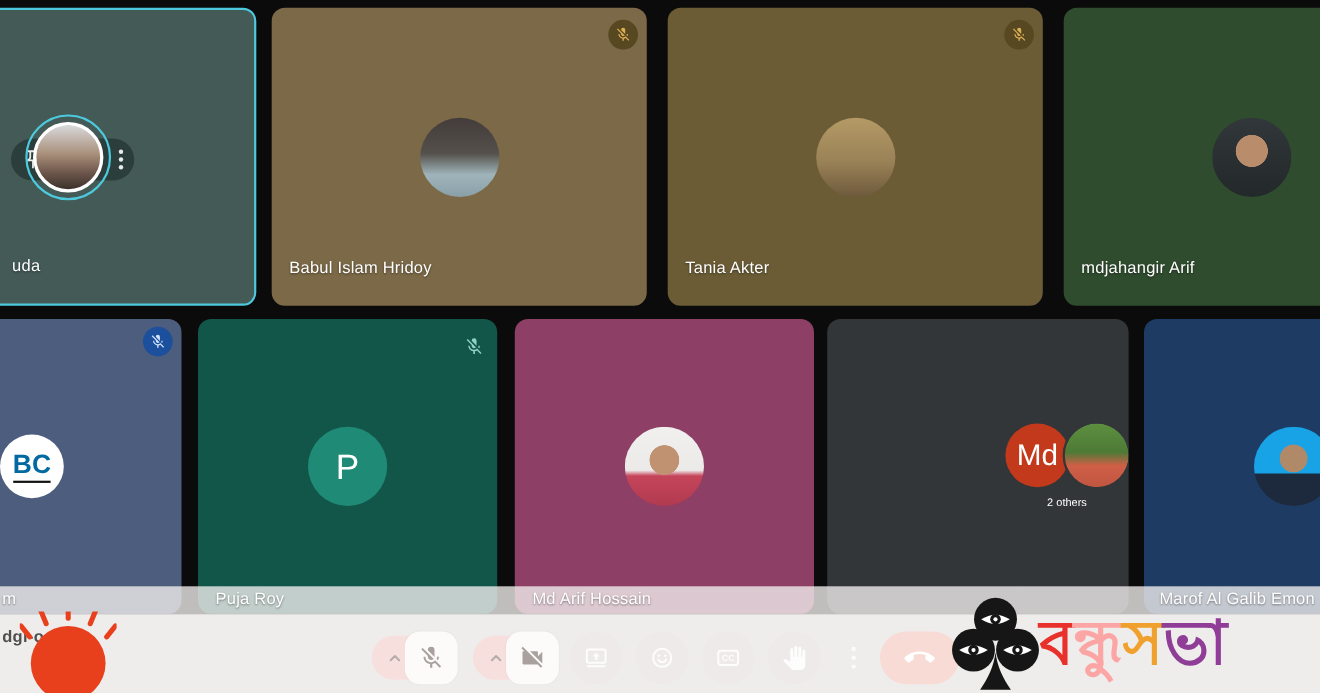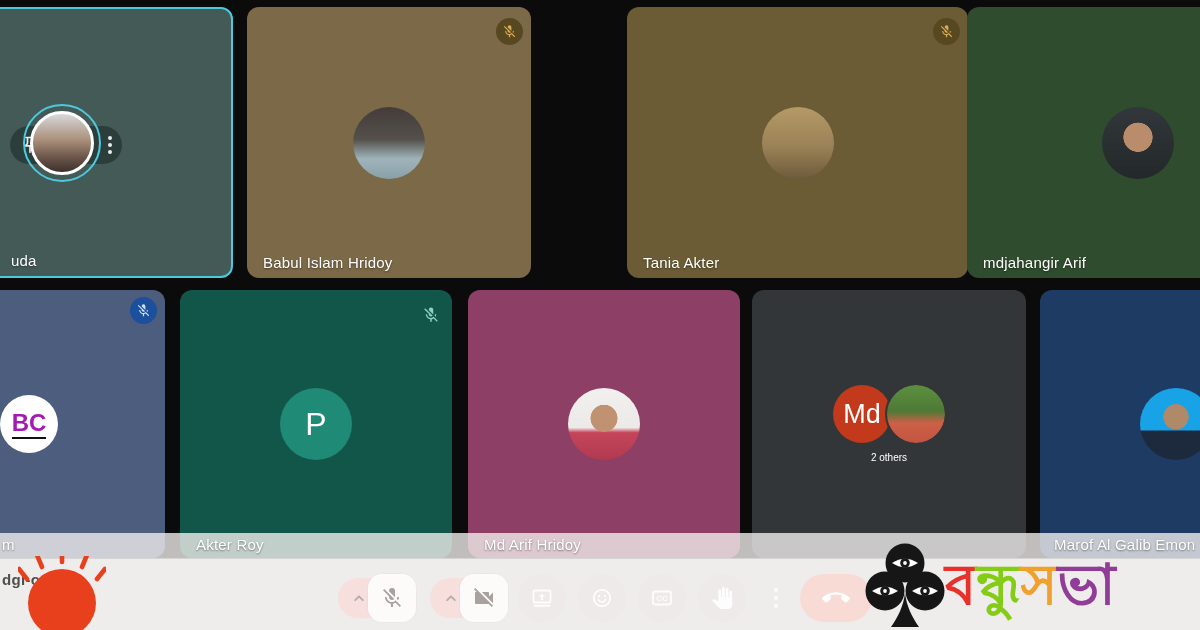--- a/index.html
+++ b/index.html
@@ -3,49 +3,49 @@
 <meta charset="utf-8">
 <style>
   html,body{margin:0;padding:0;background:#000;}
   .stage{position:relative;width:1200px;height:630px;overflow:hidden;background:#0b0b0b;
          font-family:"Liberation Sans",sans-serif;}
   .tile{position:absolute;border-radius:12px;display:flex;align-items:center;justify-content:center;
         overflow:hidden;box-sizing:border-box;}
   .row1{top:7px;height:271px;}
   .row2{top:290px;height:268px;}
   .t0{left:-110px;width:343px;border:2px solid #4cc9dd;}
-  .t1{left:247px;width:284px;}
+  .t1{left:247px;width:341px;}
   .t2{left:607px;width:341px;}
   .t3{left:967px;width:341px;}
   .t4{left:-107px;width:272px;}
   .t5{left:180px;width:272px;}
   .t6{left:468px;width:272px;}
-  .t7{left:752px;width:274px;}
+  .t7{left:752px;width:274px;justify-content:flex-end;}
   .t8{left:1040px;width:272px;}
-  .pname{position:absolute;left:16px;bottom:7px;color:#fff;font-size:15px;font-weight:500;
+  .pname{position:absolute;left:16px;bottom:26px;color:#fff;font-size:15px;font-weight:500;
          text-shadow:0 1px 2px rgba(0,0,0,.45);letter-spacing:.2px;white-space:nowrap;}
   .row2 .pname{bottom:5px;z-index:40;}
   .t0 .pname{left:119px;}
   .t4 .pname{left:109px;}
   .t8 .pname{left:14px;margin-top:35px;}
   .avatar{width:72px;height:72px;border-radius:50%;position:relative;z-index:2;overflow:hidden;}
   .av-letter{display:flex;align-items:center;justify-content:center;color:#fff;}
   .a-woman{background:linear-gradient(180deg,#d8d8da 0%,#a98f7a 45%,#6b554a 75%,#3c322b 100%);}
   .a-babul{background:linear-gradient(180deg,#433c3a 0%,#55504b 45%,#9fb4ba 72%,#8aa0a8 100%);}
   .a-tania{background:linear-gradient(180deg,#b59a66 0%,#9a8257 55%,#6e5a3c 100%);}
   .a-jahangir{background:radial-gradient(circle at 50% 42%,#b98d6b 0 26%,rgba(0,0,0,0) 27%),
               linear-gradient(180deg,#31373a 0%,#23282a 100%);}
   .a-arif{background:radial-gradient(circle at 50% 42%,#c09272 0 24%,rgba(0,0,0,0) 25%),
           linear-gradient(180deg,#f2f0ef 0%,#eceae9 55%,#c5455a 62%,#b13a50 100%);}
   .a-marof{background:radial-gradient(circle at 50% 40%,#b08968 0 22%,rgba(0,0,0,0) 23%),
            linear-gradient(180deg,#17a3e6 0 58%,#1d2a3d 60%);}
   .a-mdphoto{background:linear-gradient(180deg,#5d8f3f 0%,#4d7a36 45%,#cf5f47 66%,#c05540 100%);}
   .a-puja{background:#1f8a75;font-size:32px;font-weight:400;}
   .a-md{background:#c2391b;font-size:27px;font-weight:500;}
-  .a-bc{background:#fff;color:#a21caf;font-weight:bold;}
+  .a-bc{background:#fff;color:#0369a1;font-weight:bold;}
   .speaker-wrap{width:74px;height:74px;border-radius:50%;border:2px solid #4cc9dd;
                 display:flex;align-items:center;justify-content:center;z-index:2;}
   .speaker-inner{width:58px;height:58px;border-radius:50%;border:3px solid #fff;overflow:hidden;}
   .pin-pill{position:absolute;left:118px;top:117px;width:112px;height:38px;border-radius:19px;
             background:rgba(25,40,38,.55);z-index:1;display:flex;align-items:center;
             justify-content:space-between;padding:0 10px;box-sizing:border-box;color:#e8eceb;}
   .mic-badge{position:absolute;top:11px;right:8px;width:27px;height:27px;border-radius:50%;
              display:flex;align-items:center;justify-content:center;z-index:5;}
   .mic-badge.bare{background:transparent !important;}
   .overflow-group{display:flex;flex-direction:column;align-items:center;gap:9px;z-index:2;}
@@ -137,21 +137,21 @@
   <div class="tile row1 t1" style="background: rgb(123, 105, 71);">
     <div class="mic-badge" style="background: rgb(88, 72, 33); color: rgb(220, 175, 85);">
       <svg width="15" height="15">
           <use href="#i-mic-off"></use>
         </svg>
     </div>
     <div class="avatar a-babul"></div>
     <div class="pname">Babul Islam Hridoy</div>
   </div>
 
-  <div class="tile row1 t2" style="background: rgb(107, 92, 54); margin-left: 20px;">
+  <div class="tile row1 t2" style="background: rgb(107, 92, 54);">
     <div class="mic-badge" style="background: rgb(88, 72, 33); color: rgb(220, 175, 85);">
       <svg width="15" height="15">
           <use href="#i-mic-off"></use>
         </svg>
     </div>
     <div class="avatar a-tania"></div>
     <div class="pname">Tania Akter</div>
   </div>
 
   <div class="tile row1 t3" style="background: rgb(47, 76, 46);">
@@ -173,26 +173,26 @@
 
   <div class="tile row2 t5" style="background: rgb(18, 86, 74);">
     <div class="mic-badge bare" style="color: rgb(143, 208, 194);">
       <svg width="18" height="18">
           <use href="#i-mic-off"></use>
         </svg>
     </div>
     <div class="avatar a-puja av-letter">
       <span>P</span>
     </div>
-    <div class="pname">Akter Roy</div>
+    <div class="pname">Puja Roy</div>
   </div>
 
   <div class="tile row2 t6" style="background: rgb(141, 63, 101);">
     <div class="avatar a-arif"></div>
-    <div class="pname">Md Arif Hridoy</div>
+    <div class="pname">Md Arif Hossain</div>
   </div>
 
   <div class="tile row2 t7" style="background: rgb(51, 54, 57);">
     <div class="overflow-group">
       <div class="ov-avatars">
         <div class="avatar a-md av-letter">
           <span>Md</span>
         </div>
         <div class="avatar a-mdphoto"></div>
       </div>
@@ -289,16 +289,16 @@
         <circle cx="23" cy="52" r="1.9" fill="#fff"></circle>
     </g>
     <g>
       <path d="M50 52 Q63 43.5 76 52 Q63 60.5 50 52 Z" fill="#fff"></path>
       <circle cx="63" cy="52" r="4.8" fill="#161616"></circle>
         <circle cx="63" cy="52" r="1.9" fill="#fff"></circle>
     </g>
   </svg>
 
   <div class="wordmark">
-    <span style="color: rgb(232, 49, 42);">ব</span><span style="color: #84cc16;">ন্ধু</span><span style="color: rgb(240, 160, 44);">স</span><span style="color: rgb(143, 61, 150);">ভা</span>
+    <span style="color: rgb(232, 49, 42);">ব</span><span style="color: #fca5a5;">ন্ধু</span><span style="color: rgb(240, 160, 44);">স</span><span style="color: rgb(143, 61, 150);">ভা</span>
   </div>
 
 </div>
 
 </body></html>

